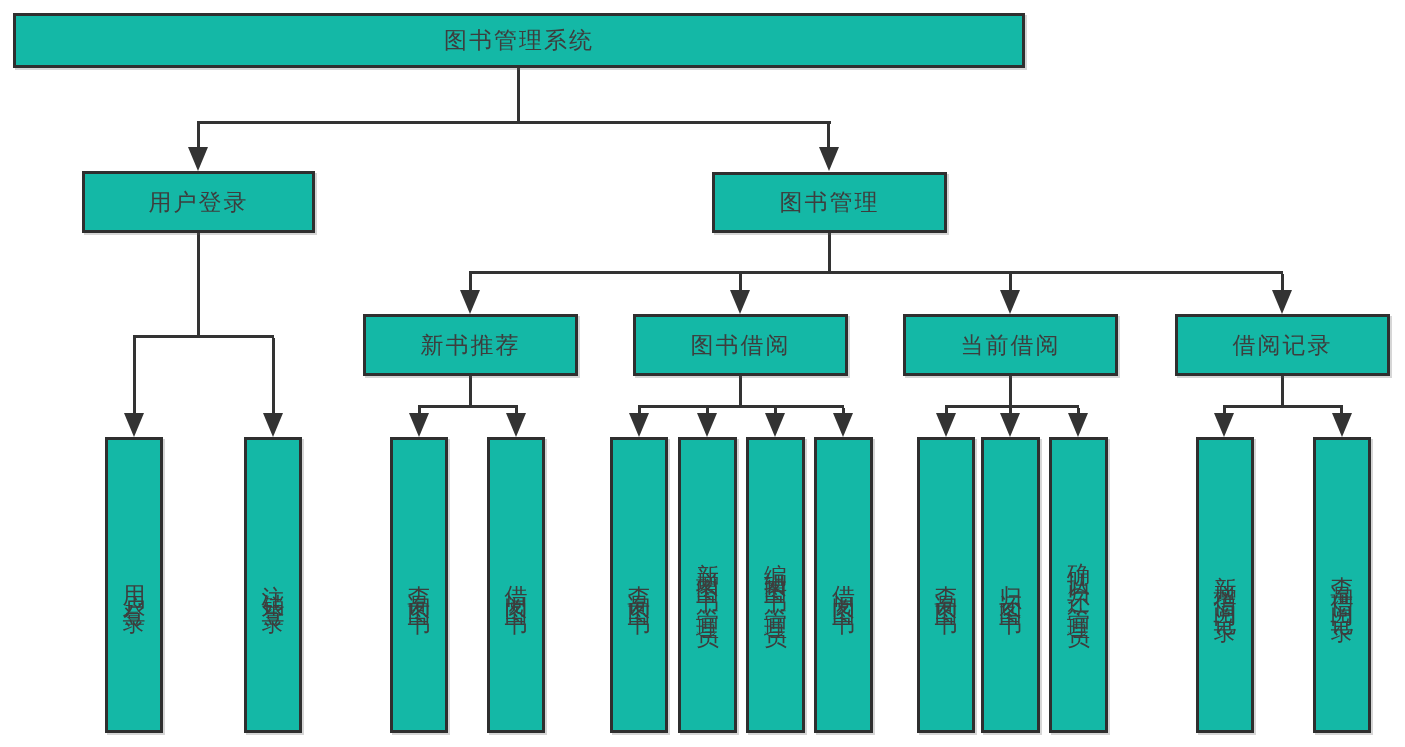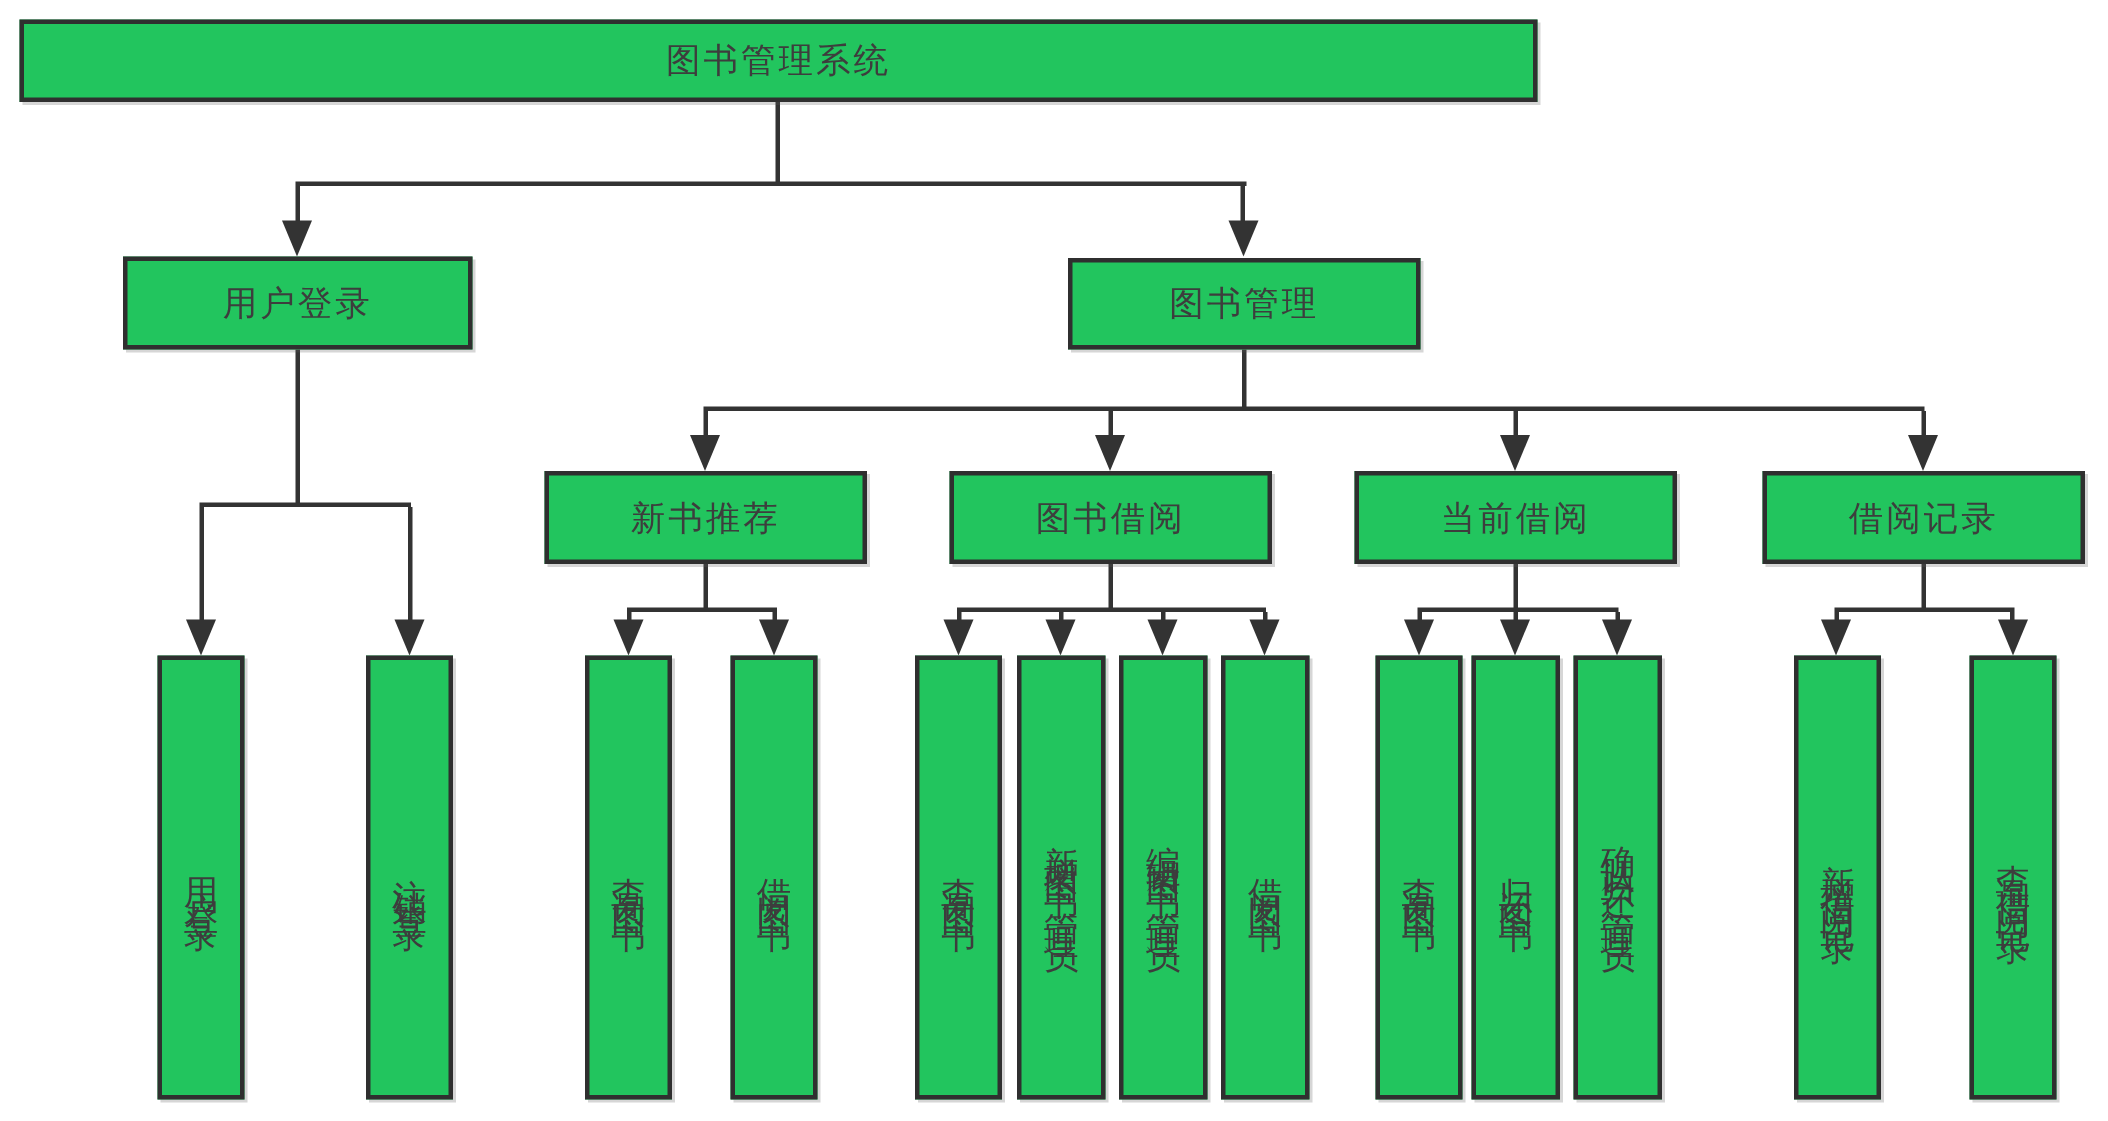--- a/index.html
+++ b/index.html
@@ -1,21 +1,21 @@
 <!DOCTYPE html>
 <html><head>
 <meta charset="utf-8">
 <style>
   html,body{margin:0;padding:0;background:#ffffff;}
   .canvas{
     position:relative;width:1405px;height:747px;background:#ffffff;overflow:hidden;
     font-family:"Liberation Sans","DejaVu Sans",sans-serif;
   }
   .node{
-    position:absolute;background:#22c55e;border:3px solid #2f2f2f;box-sizing:border-box;
+    position:absolute;background:#14b8a6;border:3px solid #2f2f2f;box-sizing:border-box;
     display:flex;align-items:center;justify-content:center;
     box-shadow:2px 2px 0 rgba(90,90,90,0.25);
   }
   .lbl{
     color:#3d3d3d;font-size:23px;letter-spacing:2px;white-space:nowrap;
   }
   .vnode .lbl{
     writing-mode:vertical-rl;text-orientation:mixed;letter-spacing:9px;line-height:1;
     white-space:normal;
   }

